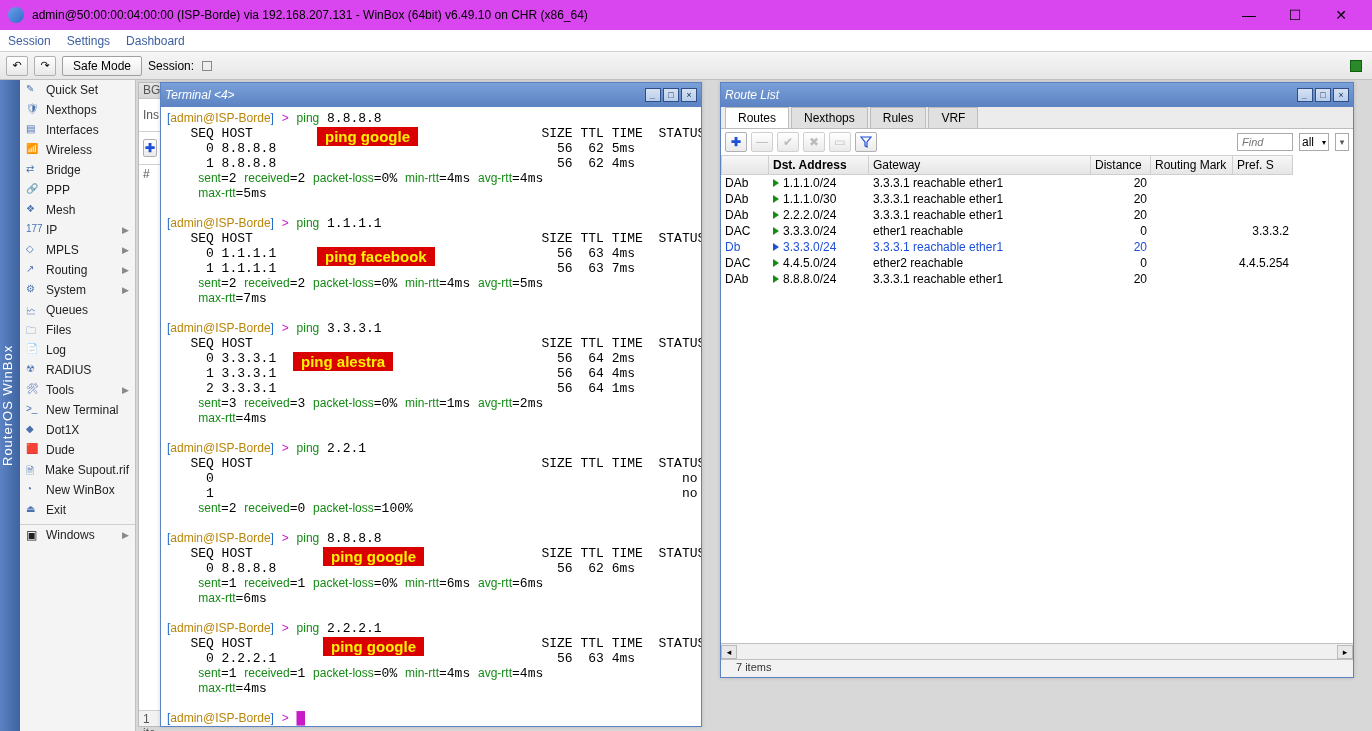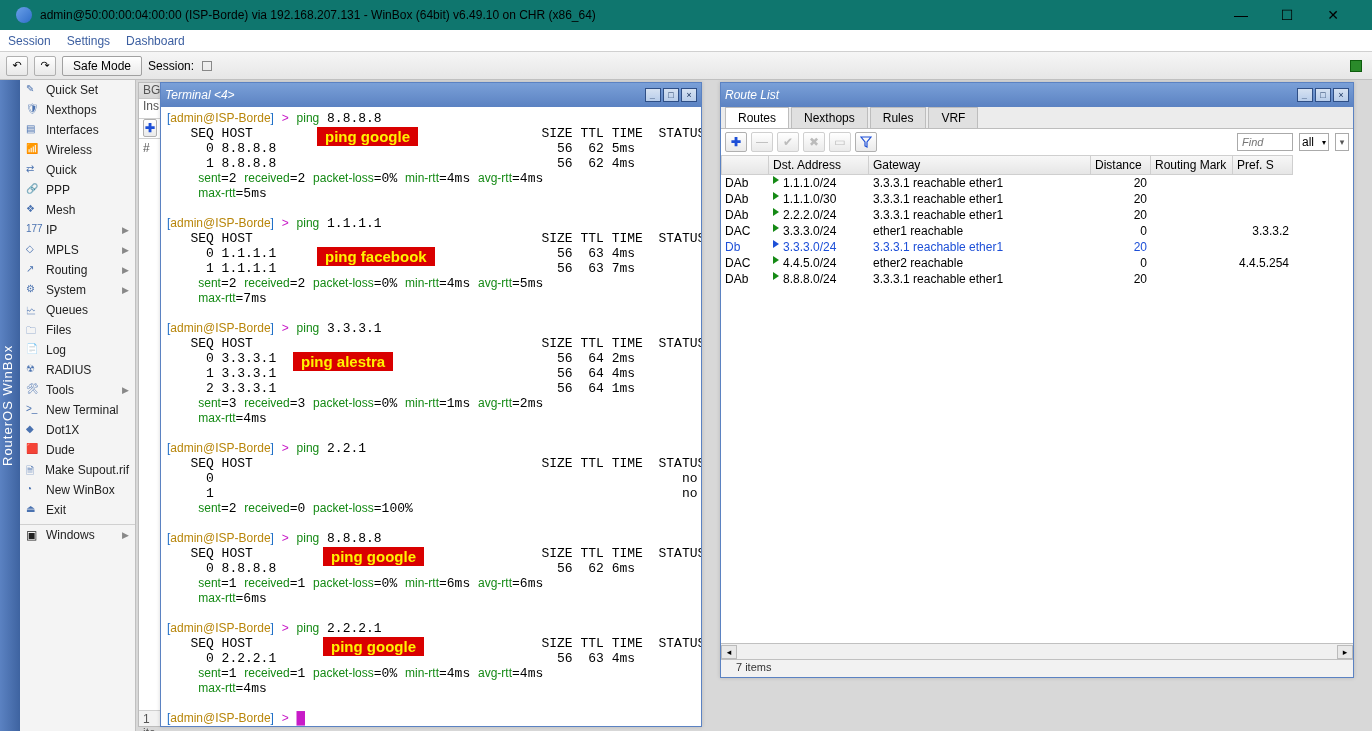--- a/index.html
+++ b/index.html
@@ -1,17 +1,17 @@
 <!DOCTYPE html>
 <html><head>
 <meta charset="utf-8">
 <style>
 * { margin: 0; padding: 0; box-sizing: border-box; font-family: "Segoe UI", Tahoma, sans-serif; font-size: 12px; }
 body { background: #fff; width: 1372px; height: 731px; overflow: hidden; position: relative; }
-.titlebar { height: 30px; display: flex; align-items: center; padding: 0 16px; background: #0f766e; }
+.titlebar { height: 30px; display: flex; align-items: center; padding: 0 8px; background: #d946ef; }
 .titlebar .app-icon { width: 16px; height: 16px; border-radius: 50%; background: linear-gradient(135deg,#6aa0e8,#2f6dc9); margin-right: 8px; }
 .titlebar .title { flex: 1; font-size: 12px; color: #000; }
 .titlebar .wbtn { width: 46px; height: 30px; display: flex; align-items: center; justify-content: center; font-size: 14px; color: #000; }
 .menubar { height: 22px; display: flex; align-items: center; padding: 0 8px; gap: 16px; color: #3b5ea0; background: #fff; border-bottom: 1px solid #d0d0d0; }
 .menubar span { cursor: default; }
 .toolbar { height: 28px; display: flex; align-items: center; padding: 0 6px; gap: 6px; border-bottom: 1px solid #c0c0c0; background: linear-gradient(#f6f6f6,#e6e6e6); }
 .tbtn { width: 22px; height: 20px; border: 1px solid #b0b0b0; border-radius: 2px; background: linear-gradient(#fff,#e8e8e8); display: flex; align-items: center; justify-content: center; font-size: 11px; }
 .safe-mode { padding: 2px 10px; border: 1px solid #a0a0a0; border-radius: 2px; background: linear-gradient(#fff,#eaeaea); font-size: 12px; }
 .sess-lbl { }
 .sess-box { width: 10px; height: 10px; border: 1px solid #888; margin-left: 2px; }
@@ -41,32 +41,32 @@
 .rtbtn.disabled { color: #bbb; border-color: #d0d0d0; }
 .find-box { margin-left: auto; width: 56px; height: 18px; border: 1px solid #aaa; color: #aaa; font-style: italic; padding: 0 4px; font-size: 11px; }
 .all-sel { width: 30px; height: 18px; border: 1px solid #aaa; font-size: 11px; padding: 0 2px; margin-left: 2px; display: flex; align-items: center; justify-content: space-between;}
 .drop { width: 14px; height: 18px; border: 1px solid #aaa; margin-left: 2px; display:flex; align-items:center; justify-content:center; font-size:9px; color:#555;}
 .route-table { flex:1; overflow:hidden; display:flex; flex-direction:column; }
 .rt-head, .rt-row { display: grid; grid-template-columns: 48px 100px 222px 60px 82px 60px; font-size: 12px; }
 .rt-head > div { border: 1px solid #cfcfcf; border-left: none; background: linear-gradient(#f7f7f7,#e6e6e6); padding: 2px 4px; white-space: nowrap; overflow: hidden; }
 .rt-head > div:first-child { border-left: 1px solid #cfcfcf; }
 .rt-row > div { padding: 1px 4px; white-space: nowrap; overflow: hidden; }
 .rt-row.sel > div { color: #1d4fd7; }
-.rt-row .flag { display:flex; gap:4px; }
+.rt-row .flag { display:flex; align-items:center; gap:4px; }
 .tri { width:0;height:0;border-top:4px solid transparent;border-bottom:4px solid transparent;border-left:6px solid #158a15; display:inline-block;}
 .tri.blue{ border-left-color:#1d4fd7;}
 .route-footer { height: 18px; border-top: 1px solid #c0c0c0; padding: 1px 15px; font-size: 11px; color: #333; background: #f2f2f2; }
 .hscroll { height: 16px; border-top: 1px solid #c0c0c0; background: #f0f0f0; display: flex; align-items: center; }
 .hscroll .arr { width: 16px; height: 14px; border: 1px solid #bbb; background: #e8e8e8; display:flex;align-items:center;justify-content:center;font-size:9px;}
 .watermark { position: absolute; right: 20px; bottom: 24px; color: rgba(120,120,120,.6); text-align: right; }
 .watermark .big { font-size: 20px; }
 .watermark .sm { font-size: 13px; }
 .bg-win { position:absolute; background:#fff; border:1px solid #bcbcbc; font-size:11px; color:#555; }
 .bg-win .bar { height:16px; background:linear-gradient(#e6e6e6,#d6d6d6); padding:0 4px; border-bottom:1px solid #c8c8c8; }
-.bg-win .tool { height:20px; border-bottom:1px solid #d0d0d0; display:flex; padding:0 4px;}
+.bg-win .tool { height:33px; border-bottom:1px solid #d0d0d0; display:flex; align-items:center; padding:0 4px;}
 .bg-win .plus { width:20px;height:18px;border:1px solid #b0b0b0;display:flex;align-items:center;justify-content:center;color:#1d4fd7;font-weight:bold;border-radius:2px;background:linear-gradient(#fff,#eaeaea);}
 .bg-win .row { padding:2px 4px; }
 .bg-win .foot { position:absolute;bottom:0;left:0;right:0;height:16px;border-top:1px solid #d0d0d0;padding:1px 4px;background:#f2f2f2;}
 </style>
 </head>
 <body>
 
 <div class="titlebar">
   <span class="app-icon"></span>
   <span class="title">admin@50:00:00:04:00:00 (ISP-Borde) via 192.168.207.131 - WinBox (64bit) v6.49.10 on CHR (x86_64)</span>
@@ -106,21 +106,21 @@
         <div class="item">
           <span class="ic" style="font-size:10px;color:#4a72b0;">▤</span>
           <span>Interfaces</span>
         </div>
         <div class="item">
           <span class="ic" style="font-size:10px;color:#4a72b0;">📶</span>
           <span>Wireless</span>
         </div>
         <div class="item">
           <span class="ic" style="font-size:10px;color:#4a72b0;">⇄</span>
-          <span>Quick</span>
+          <span>Bridge</span>
         </div>
         <div class="item">
           <span class="ic" style="font-size:10px;color:#4a72b0;">🔗</span>
           <span>PPP</span>
         </div>
         <div class="item">
           <span class="ic" style="font-size:10px;color:#4a72b0;">❖</span>
           <span>Mesh</span>
         </div>
         <div class="item">
@@ -291,21 +291,21 @@
         <input class="find-box" placeholder="Find" style="">
         <div class="all-sel">
             <span>all</span>
             <span style="font-size:8px;">▾</span>
           </div>
         <div class="drop">▾</div>
       </div>
       <div class="route-table">
         <div class="rt-head">
           <div></div>
-          <div style="display:flex;justify-content:space-between;">Dst. Address</div>
+          <div style="display:flex;justify-content:space-between;font-weight:bold;">Dst. Address</div>
           <div>Gateway</div>
           <div>Distance</div>
           <div>Routing Mark</div>
           <div>Pref. S</div>
         </div>
         <div id="route-rows" style="flex:1;">
             <div class="rt-row">
               <div>DAb</div>
               <div class="flag"><span class="tri"></span>1.1.1.0/24</div>
               <div>3.3.3.1 reachable ether1</div>

